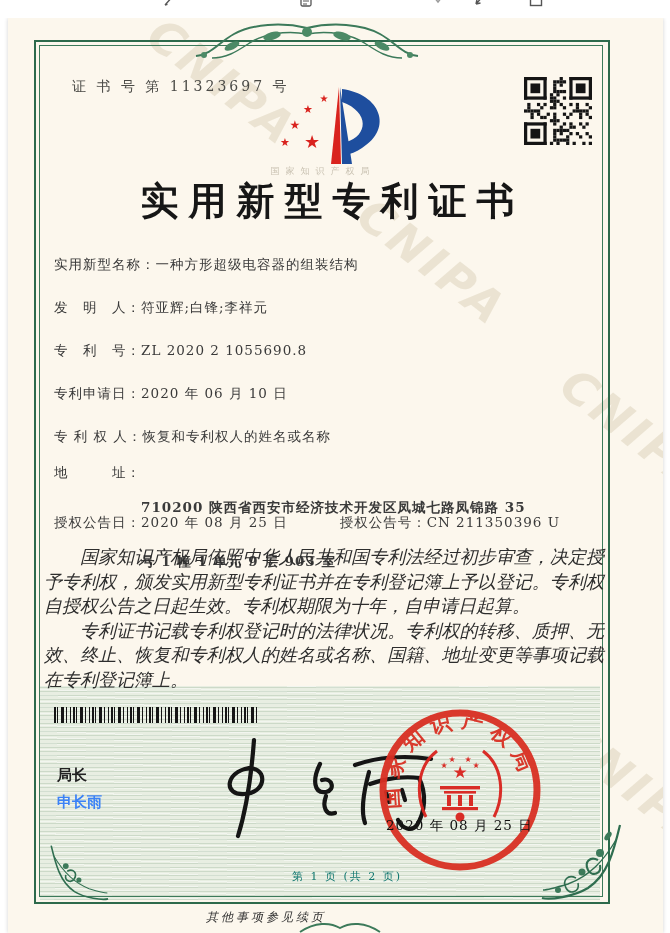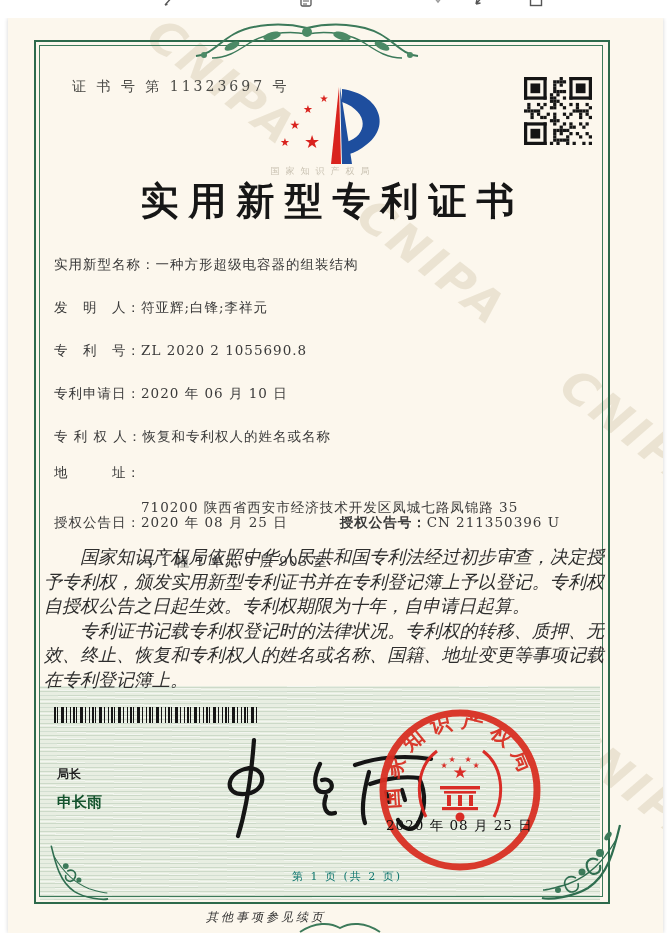--- a/index.html
+++ b/index.html
@@ -27,34 +27,34 @@
   .logo-caption{position:absolute;left:218px;top:165px;width:210px;text-align:center;
         font-size:9px;letter-spacing:6px;color:#c9c2b2;z-index:4;white-space:nowrap;}
   .qr{position:absolute;left:524px;top:77px;z-index:5;}
   .title{position:absolute;left:0;top:176px;width:655px;text-align:center;
         font-size:38px;font-weight:bold;letter-spacing:10px;padding-left:10px;
         box-sizing:border-box;color:#161616;z-index:5;white-space:nowrap;}
   .row{position:absolute;left:54px;font-size:13.5px;color:#3a3a3a;letter-spacing:1px;
        z-index:5;white-space:pre;display:flex;}
   .row .lab{white-space:pre;}
   .row .val{white-space:pre;}
-  .addr-lines{display:inline-block;}
+  .addr-lines{display:inline-block;font-weight:bold;}
   .addr-lines span{display:block;line-height:22px;white-space:pre;}
-  .grant2{margin-left:52px;font-weight:bold;}
+  .grant2{margin-left:52px;}
   .paras{position:absolute;left:44px;top:545px;width:560px;z-index:5;
          font-size:18px;font-style:italic;color:#2d2d2d;line-height:24.5px;text-align:justify;}
   .paras p{margin:0;text-indent:2em;}
   .barcode{position:absolute;left:54px;top:707px;width:206px;height:16px;z-index:6;
      background:repeating-linear-gradient(90deg,#151515 0 2px,transparent 2px 3px,#151515 3px 4px,
        transparent 4px 7px,#151515 7px 10px,transparent 10px 12px,#151515 12px 13px,
        transparent 13px 16px,#151515 16px 17px,transparent 17px 19px);}
   .director-title{position:absolute;left:57px;top:766px;font-family:Liberation Mono, monospace;
-     font-size:12px;font-weight:bold;color:#222;z-index:6;}
+     font-size:15px;font-weight:bold;color:#222;z-index:6;}
   .director-name{position:absolute;left:57px;top:793px;font-family:"DejaVu Sans","Liberation Sans",sans-serif;
-     font-size:15px;font-weight:bold;color:#14532d;z-index:6;}
+     font-size:15px;font-weight:bold;color:#3b82f6;z-index:6;}
   .sig{position:absolute;left:205px;top:732px;z-index:7;}
   .seal{position:absolute;left:368px;top:698px;z-index:7;opacity:.95;}
   .seal-date{position:absolute;left:386px;top:817px;font-size:13.5px;color:#111;
      letter-spacing:1px;z-index:8;white-space:pre;}
   .footer-page{position:absolute;left:202px;top:869px;width:200px;text-align:right;
      font-size:11px;color:#0f766e;letter-spacing:2px;z-index:6;white-space:pre;}
   .continuation{position:absolute;left:156px;top:909px;width:220px;text-align:center;
      font-size:12px;font-style:italic;color:#333;letter-spacing:3px;z-index:6;white-space:pre;}
   .orn{position:absolute;z-index:4;}
 </style>

